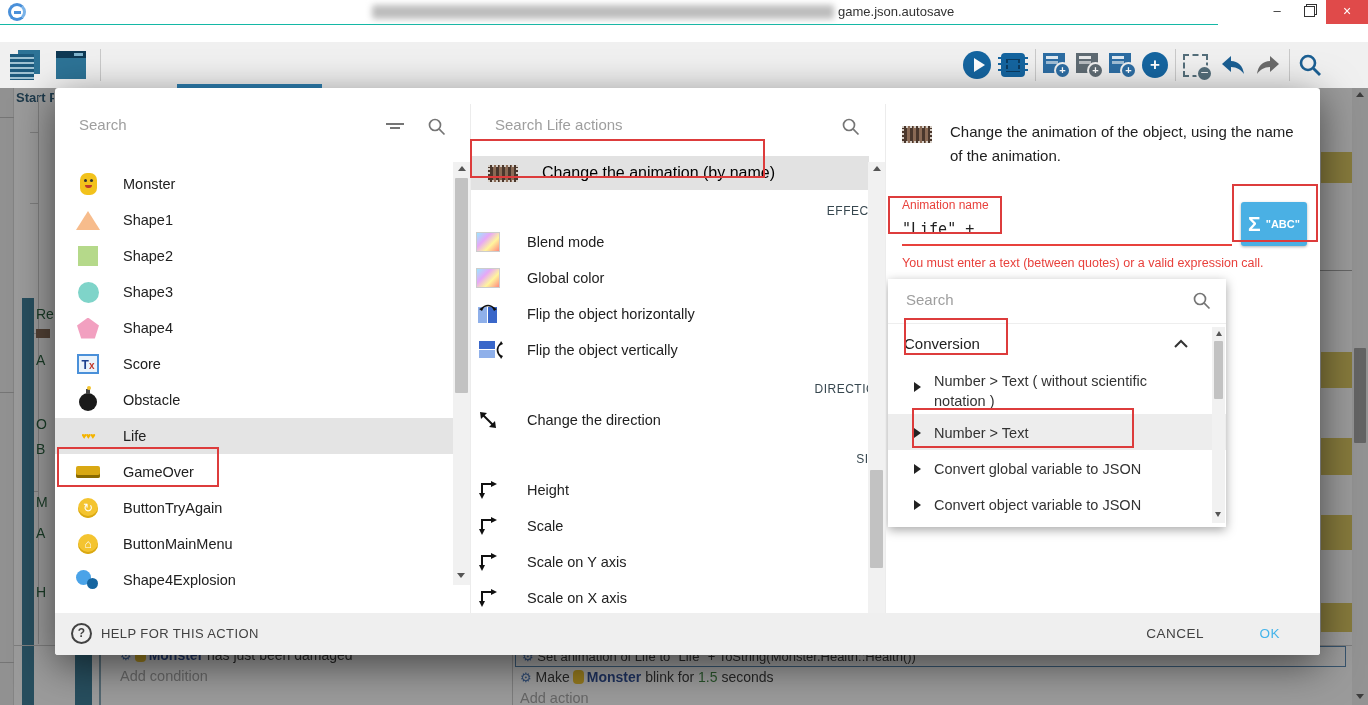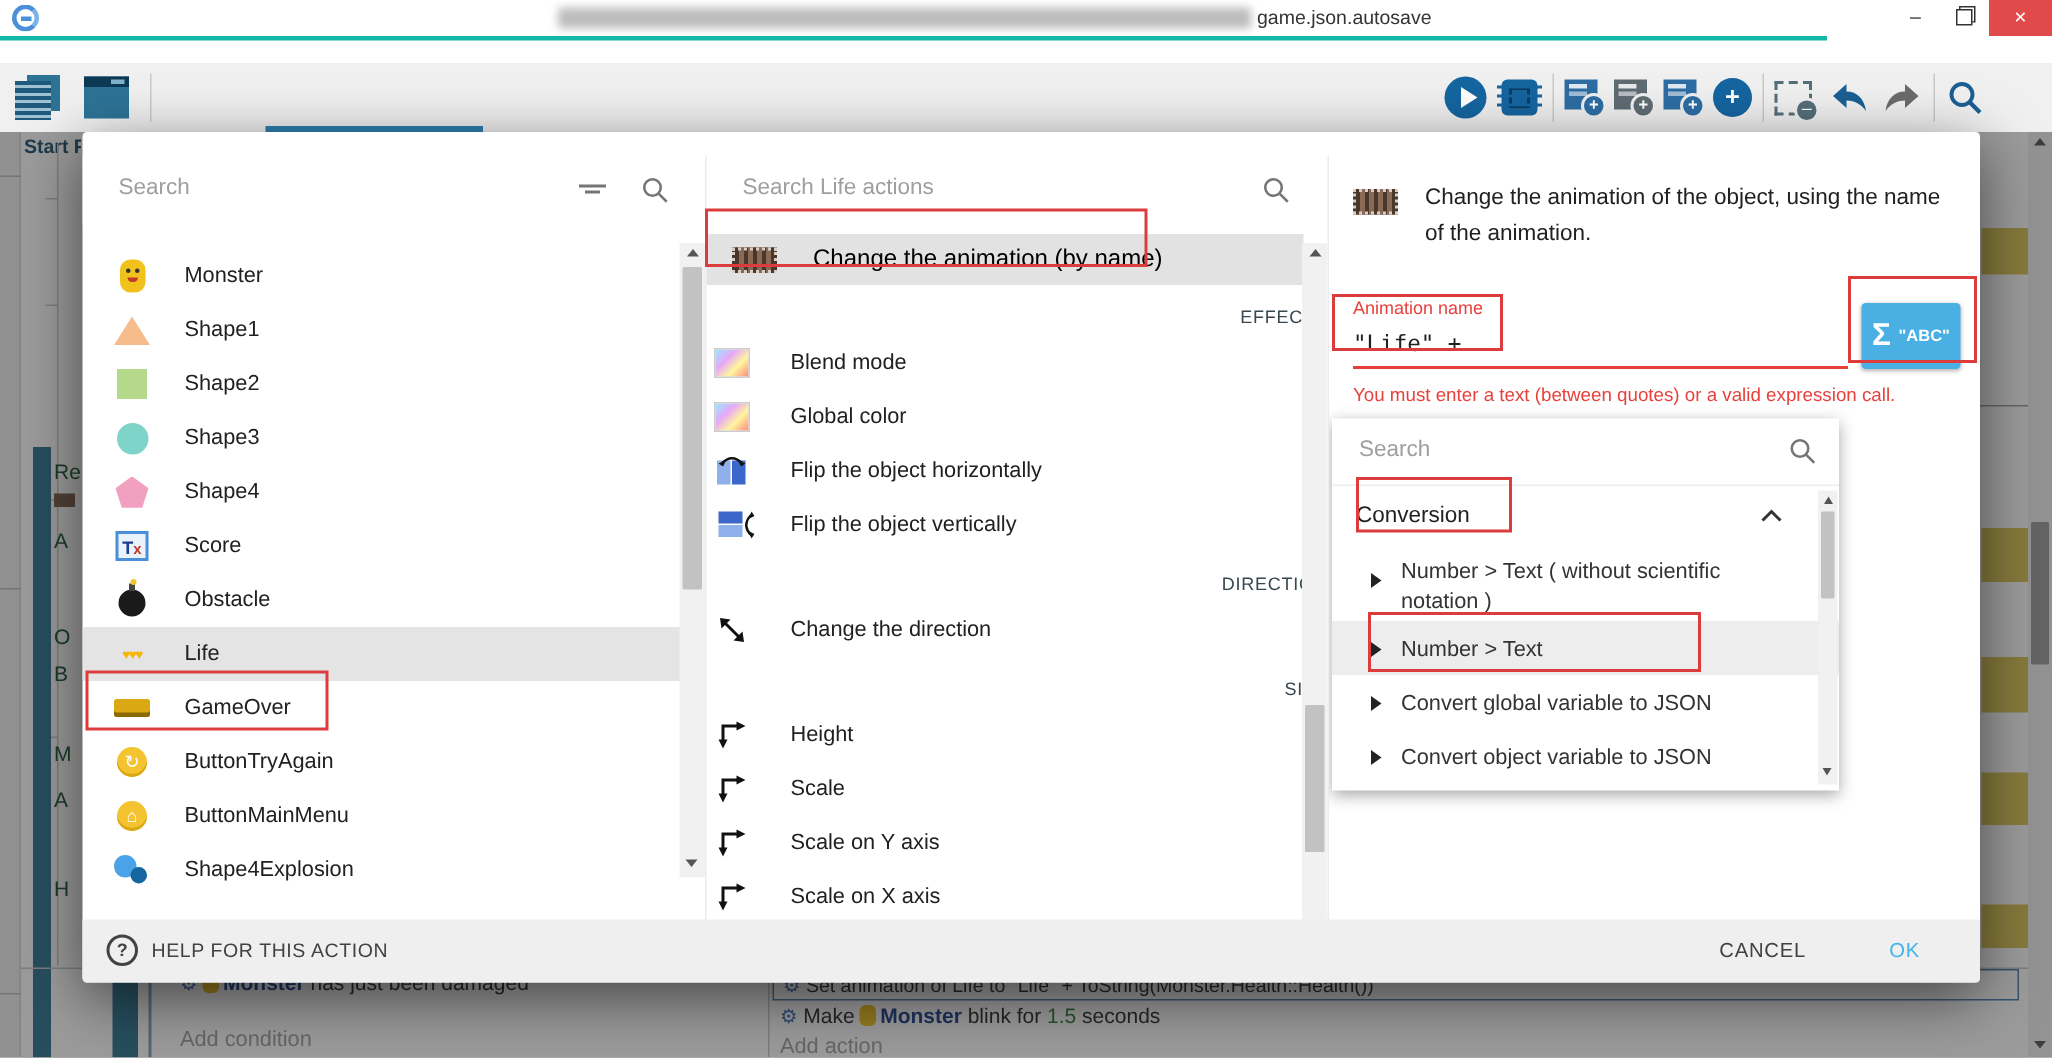--- a/index.html
+++ b/index.html
@@ -1,19 +1,19 @@
 <!DOCTYPE html>
 <html><head>
 <meta charset="utf-8">
 <style>
   html,body{margin:0;padding:0;background:#666;}
   #app{position:relative;width:1368px;height:705px;overflow:hidden;font-family:"Liberation Sans",sans-serif;background:#fff;}
   .abs{position:absolute;}
   
-  .titlebar{position:absolute;left:0;top:0;width:1218px;height:24px;background:#fff;border-bottom:3px solid #14b8a6;}
+  .titlebar{position:absolute;left:0;top:0;width:1218px;height:24px;background:#fff;border-bottom:1px solid #14b8a6;}
   .gd-logo{position:absolute;left:8px;top:3px;width:18px;height:18px;border:3px solid #4a90d9;border-right-color:#7ab3e8;border-radius:50%;box-sizing:border-box;}
   .gd-logo:after{content:"";position:absolute;left:3px;top:5px;width:7px;height:3px;background:#4a90d9;}
   .title-redacted{position:absolute;left:372px;top:5px;width:462px;height:14px;background:#bdbdbd;filter:blur(3px);border-radius:2px;}
   .title-text{position:absolute;left:838px;top:4px;font-size:13px;color:#333;}
   .win-btn{position:absolute;top:0;height:24px;text-align:center;line-height:22px;font-size:13px;color:#333;}
   .btn-min{left:1262px;width:30px;}
   .btn-max{left:1294px;width:30px;}
   .btn-max .sq{display:inline-block;width:9px;height:9px;border:1px solid #333;position:relative;top:2px;background:#fff;box-shadow:2px -2px 0 -1px #fff,2px -2px 0 0 #333;}
   .btn-close{left:1326px;width:42px;background:#e04a4a;color:#fff;font-size:14px;}
   
@@ -238,21 +238,21 @@
     </div>
 
     <div class="abs" style="left:14px;top:645px;width:1338px;height:1px;background:#c9c9c9;"></div>
     <div class="abs" style="left:512px;top:645px;width:1px;height:60px;background:#c9c9c9;"></div>
     <div class="abs" style="left:515px;top:646px;width:831px;height:21px;border:1px solid #4a7fae;background:#fdfdfd;box-sizing:border-box;overflow:hidden;">
       <span class="dim-row" style="display:block;padding:2px 0 0 6px;font-size:13px;"><span class="gear">⚙</span> <span>Set animation of  Life to "Life" + ToString(Monster.Health::Health())</span></span>
     </div>
     <div class="abs dim-row" style="left:120px;top:647px;width:385px;height:19px;">
       <span class="gear">⚙</span><span class="mini-monster"></span><span class="objname">Monster</span> <span>has just been damaged</span>
     </div>
-    <div class="abs ghost" style="left:120px;top:685px;">Add condition</div>
+    <div class="abs ghost" style="left:120px;top:668px;">Add condition</div>
     <div class="abs dim-row" style="left:520px;top:669px;width:500px;height:19px;">
       <span class="gear">⚙</span> <span>Make</span><span class="mini-monster"></span><span class="objname">Monster</span> <span>blink for</span> <span class="num-green">1.5</span> <span>seconds</span>
     </div>
     <div class="abs ghost" style="left:520px;top:690px;">Add action</div>
   </div>
 
   <div class="dim-overlay"></div>
 
   <div class="dialog">
 

